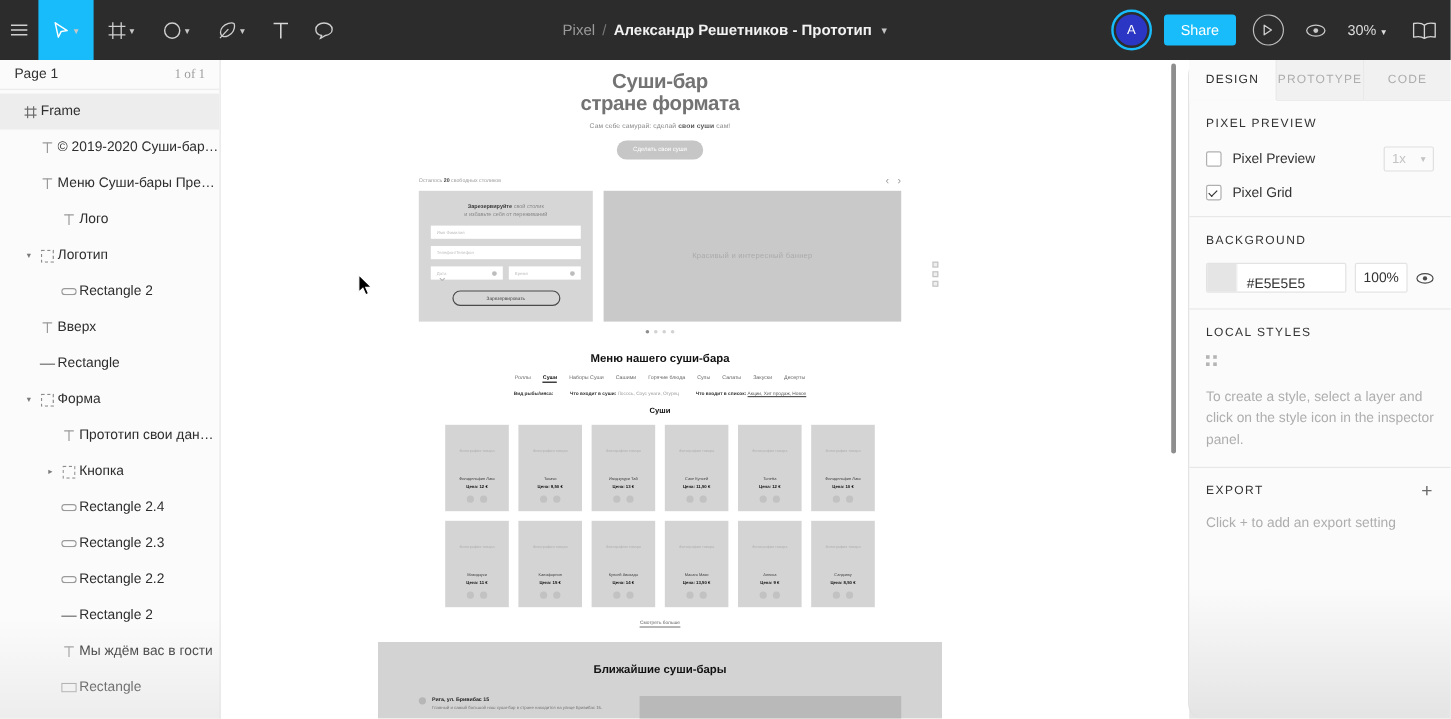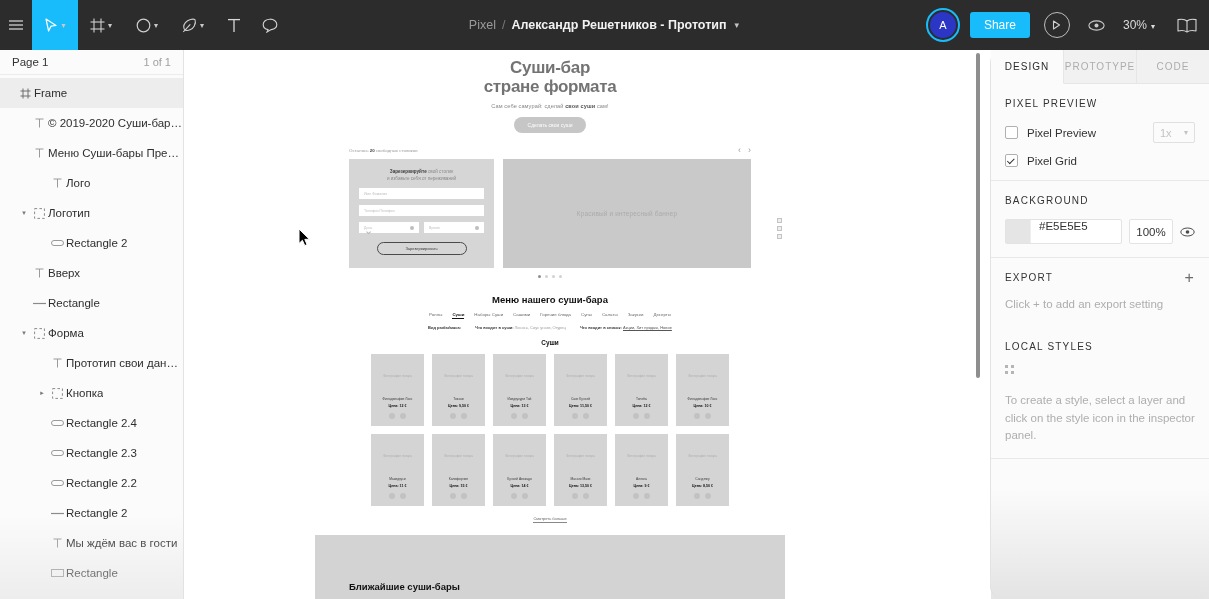--- a/index.html
+++ b/index.html
@@ -61,21 +61,21 @@
   .left-panel {
     position: absolute; top: 50px; left: 0; width: 184px; height: 596px;
     background: #fbfbfb; border-right: 1px solid #e3e3e3;
     display: flex; flex-direction: column;
   }
   .page-row {
     height: 25px; display: flex; align-items: center; padding: 0 12px;
     justify-content: space-between; font-size: 11.5px; color: #333;
     border-bottom: 1px solid #ececec;
   }
-  .page-count { color: #a0a0a0; font-size: 11px; }
+  .page-count { color: #a0a0a0; font-size: 11px; font-family: Liberation Serif, serif; }
   .layers { flex: 1; overflow: hidden; padding-top: 3px; }
   .layer {
     height: 30px; display: flex; align-items: center;
     font-size: 11.5px; color: #2e2e2e; cursor: pointer; white-space: nowrap;
   }
   .layer.sel { background: #ededed; }
   .layer .arrow {
     width: 12px; font-size: 7px; color: #7a7a7a; text-align: center; flex: none;
   }
   .layer .licon {
@@ -181,21 +181,21 @@
   .card .nm { font-size: 3.3px; color: #3c3c3c; margin-top: 19px; text-align:center; padding:0 3px; }
   .card .pr { font-size: 3.6px; color: #111; font-weight: bold; margin-top: 3px; }
   .card .btns { display: flex; gap: 5px; margin-top: 5px; }
   .card .btns i { width: 6px; height: 6px; border-radius: 50%; background: #c2c2c2; display:block; }
   .more { text-align: center; margin-top: 10px; font-size: 4px; color: #666; }
   .more span { border-bottom: .6px solid #888; padding-bottom: 1px; }
 
   .near {
     margin-top: 14px; background: #d3d3d3; padding: 18px 34px 0; height: 120px;
   }
-  .near h2 { font-size: 9.5px; font-weight: bold; color: #111; text-align: left; margin-top: 28px; }
+  .near h2 { font-size: 9.5px; font-weight: bold; color: #111; text-align: center; }
   .near-row { display: flex; gap: 14px; margin-top: 16px; }
   .near-left { width: 170px; }
   .near-item { display: flex; gap: 5px; }
   .near-item .pin { width: 6px; height: 6px; border-radius: 50%; background: #b6b6b6; flex:none; margin-top:1px; }
   .near-item .na { font-size: 4.4px; font-weight: bold; color: #1e1e1e; }
   .near-item .nd { font-size: 3.6px; color: #757575; line-height: 1.6; margin-top: 3px; }
   .near-map { flex: 1; background: #b9b9b9; height: 60px; }
 
   
   .right-panel {
@@ -231,21 +231,21 @@
   .chk-row .lbl { font-size: 11.5px; color: #333; flex: 1; }
   .mini-sel {
     width: 42px; height: 21px; border: 1px solid #e0e0e0; border-radius: 2px;
     display: flex; align-items: center; justify-content: space-between;
     padding: 0 6px; font-size: 11px; color: #c3c3c3; cursor: pointer;
   }
   .mini-sel .c { font-size: 8px; }
   .bg-row { display: flex; align-items: center; gap: 7px; }
   .bg-input {
     flex: 1; height: 25px; border: 1px solid #e3e3e3; border-radius: 2px;
-    display: flex; align-items: flex-start; background: #fff;
+    display: flex; align-items: flex-end; background: #fff;
   }
   .bg-swatch { width: 25px; height: 23px; background: #E5E5E5; border-right: 1px solid #eee; flex:none; }
   .bg-hex { font-size: 11.5px; color: #333; padding-left: 8px; }
   .bg-op {
     width: 44px; height: 25px; border: 1px solid #e3e3e3; border-radius: 2px;
     display: flex; align-items: center; justify-content: center;
     font-size: 11.5px; color: #333; background: #fff;
   }
   .bg-eye { color: #4a4a4a; display:flex; cursor: pointer; }
   .dots4 { display: grid; grid-template-columns: 3px 3px; gap: 3px; margin: 4px 0 18px; }
@@ -795,34 +795,34 @@
         <div class="bg-op">100%</div>
         <div class="bg-eye">
           <svg width="15" height="10" viewBox="0 0 15 10">
               <ellipse cx="7.5" cy="5" rx="6.7" ry="4" fill="none" stroke="#4a4a4a" stroke-width="1"></ellipse>
               <circle cx="7.5" cy="5" r="1.8" fill="#4a4a4a"></circle>
             </svg>
         </div>
       </div>
     </div>
 
-    <div class="rp-sec" style="border-bottom:none">
-      <div class="rp-head">
-        <span>EXPORT</span>
-        <span class="rp-plus">+</span>
-      </div>
-      <div class="hint">Click + to add an export setting</div>
-    </div>
-
     <div class="rp-sec">
       <div class="rp-head">LOCAL STYLES</div>
       <div class="dots4">
           <i></i>
           <i></i>
           <i></i>
           <i></i>
         </div>
       <div class="hint">To create a style, select a layer and click on the style icon in the inspector panel.</div>
     </div>
 
+    <div class="rp-sec" style="border-bottom:none">
+      <div class="rp-head">
+        <span>EXPORT</span>
+        <span class="rp-plus">+</span>
+      </div>
+      <div class="hint">Click + to add an export setting</div>
+    </div>
+
     <div class="rp-fade"></div>
   </div>
 </div>
 
 </body></html>

